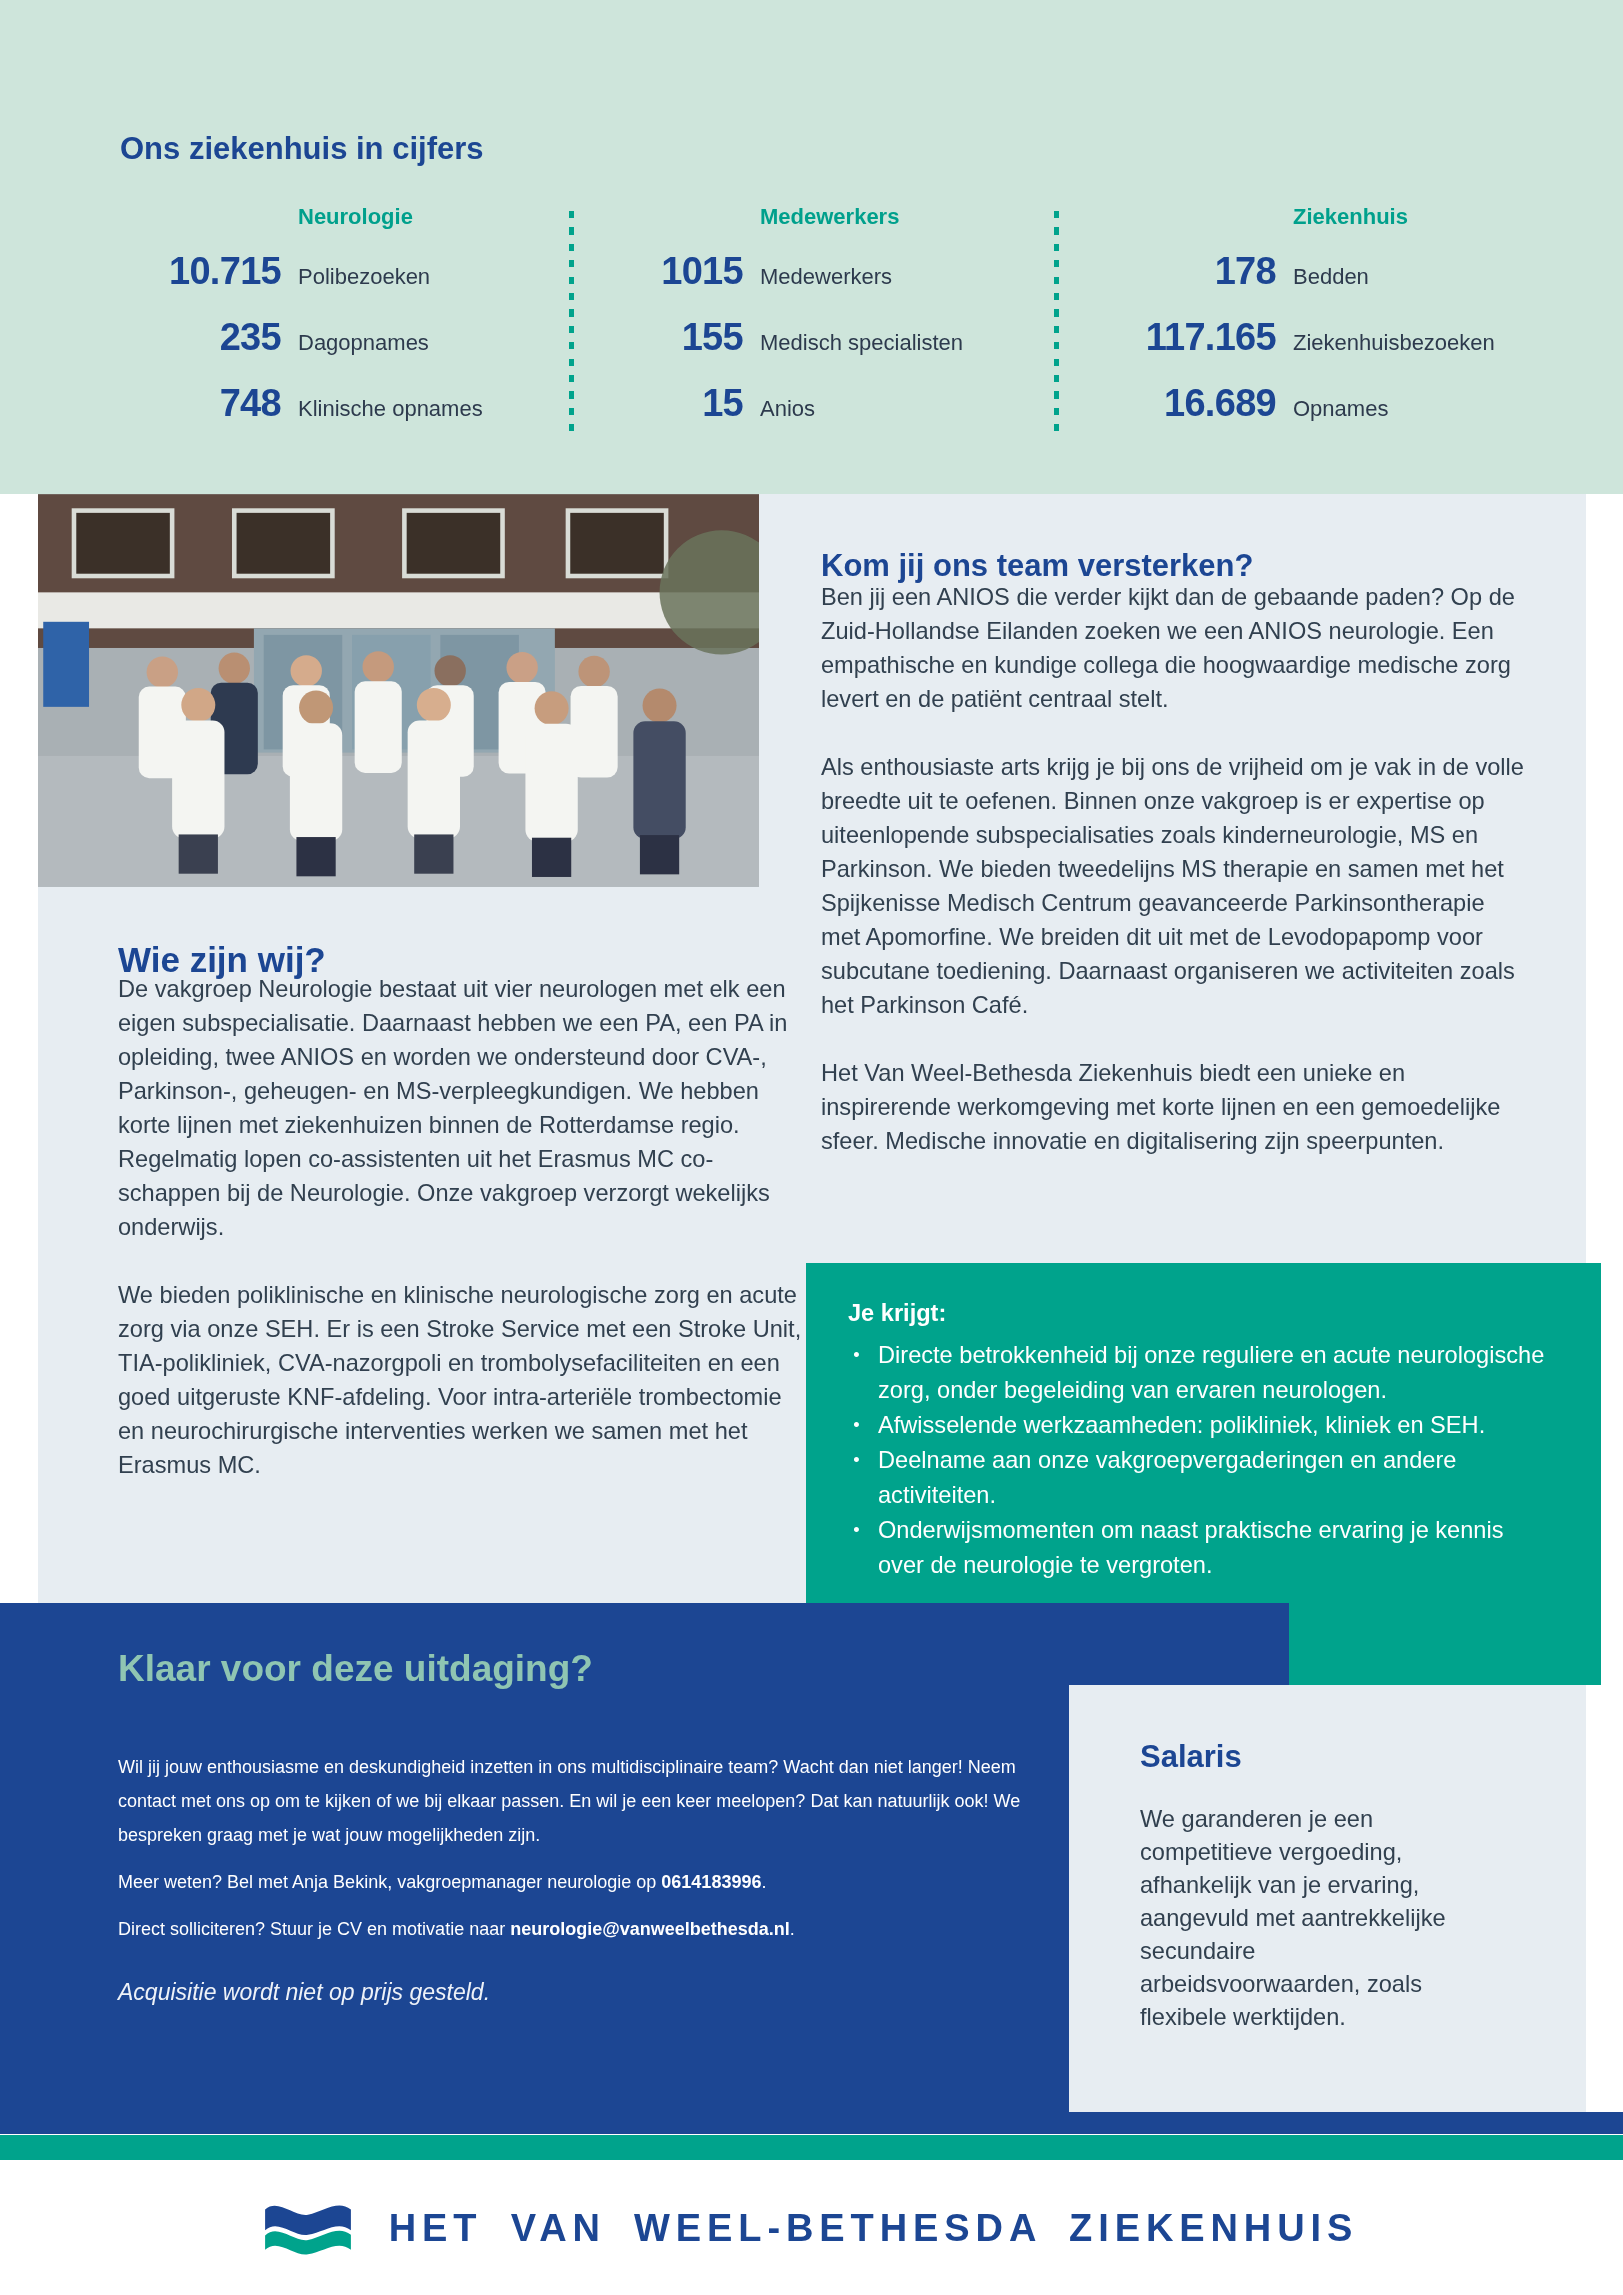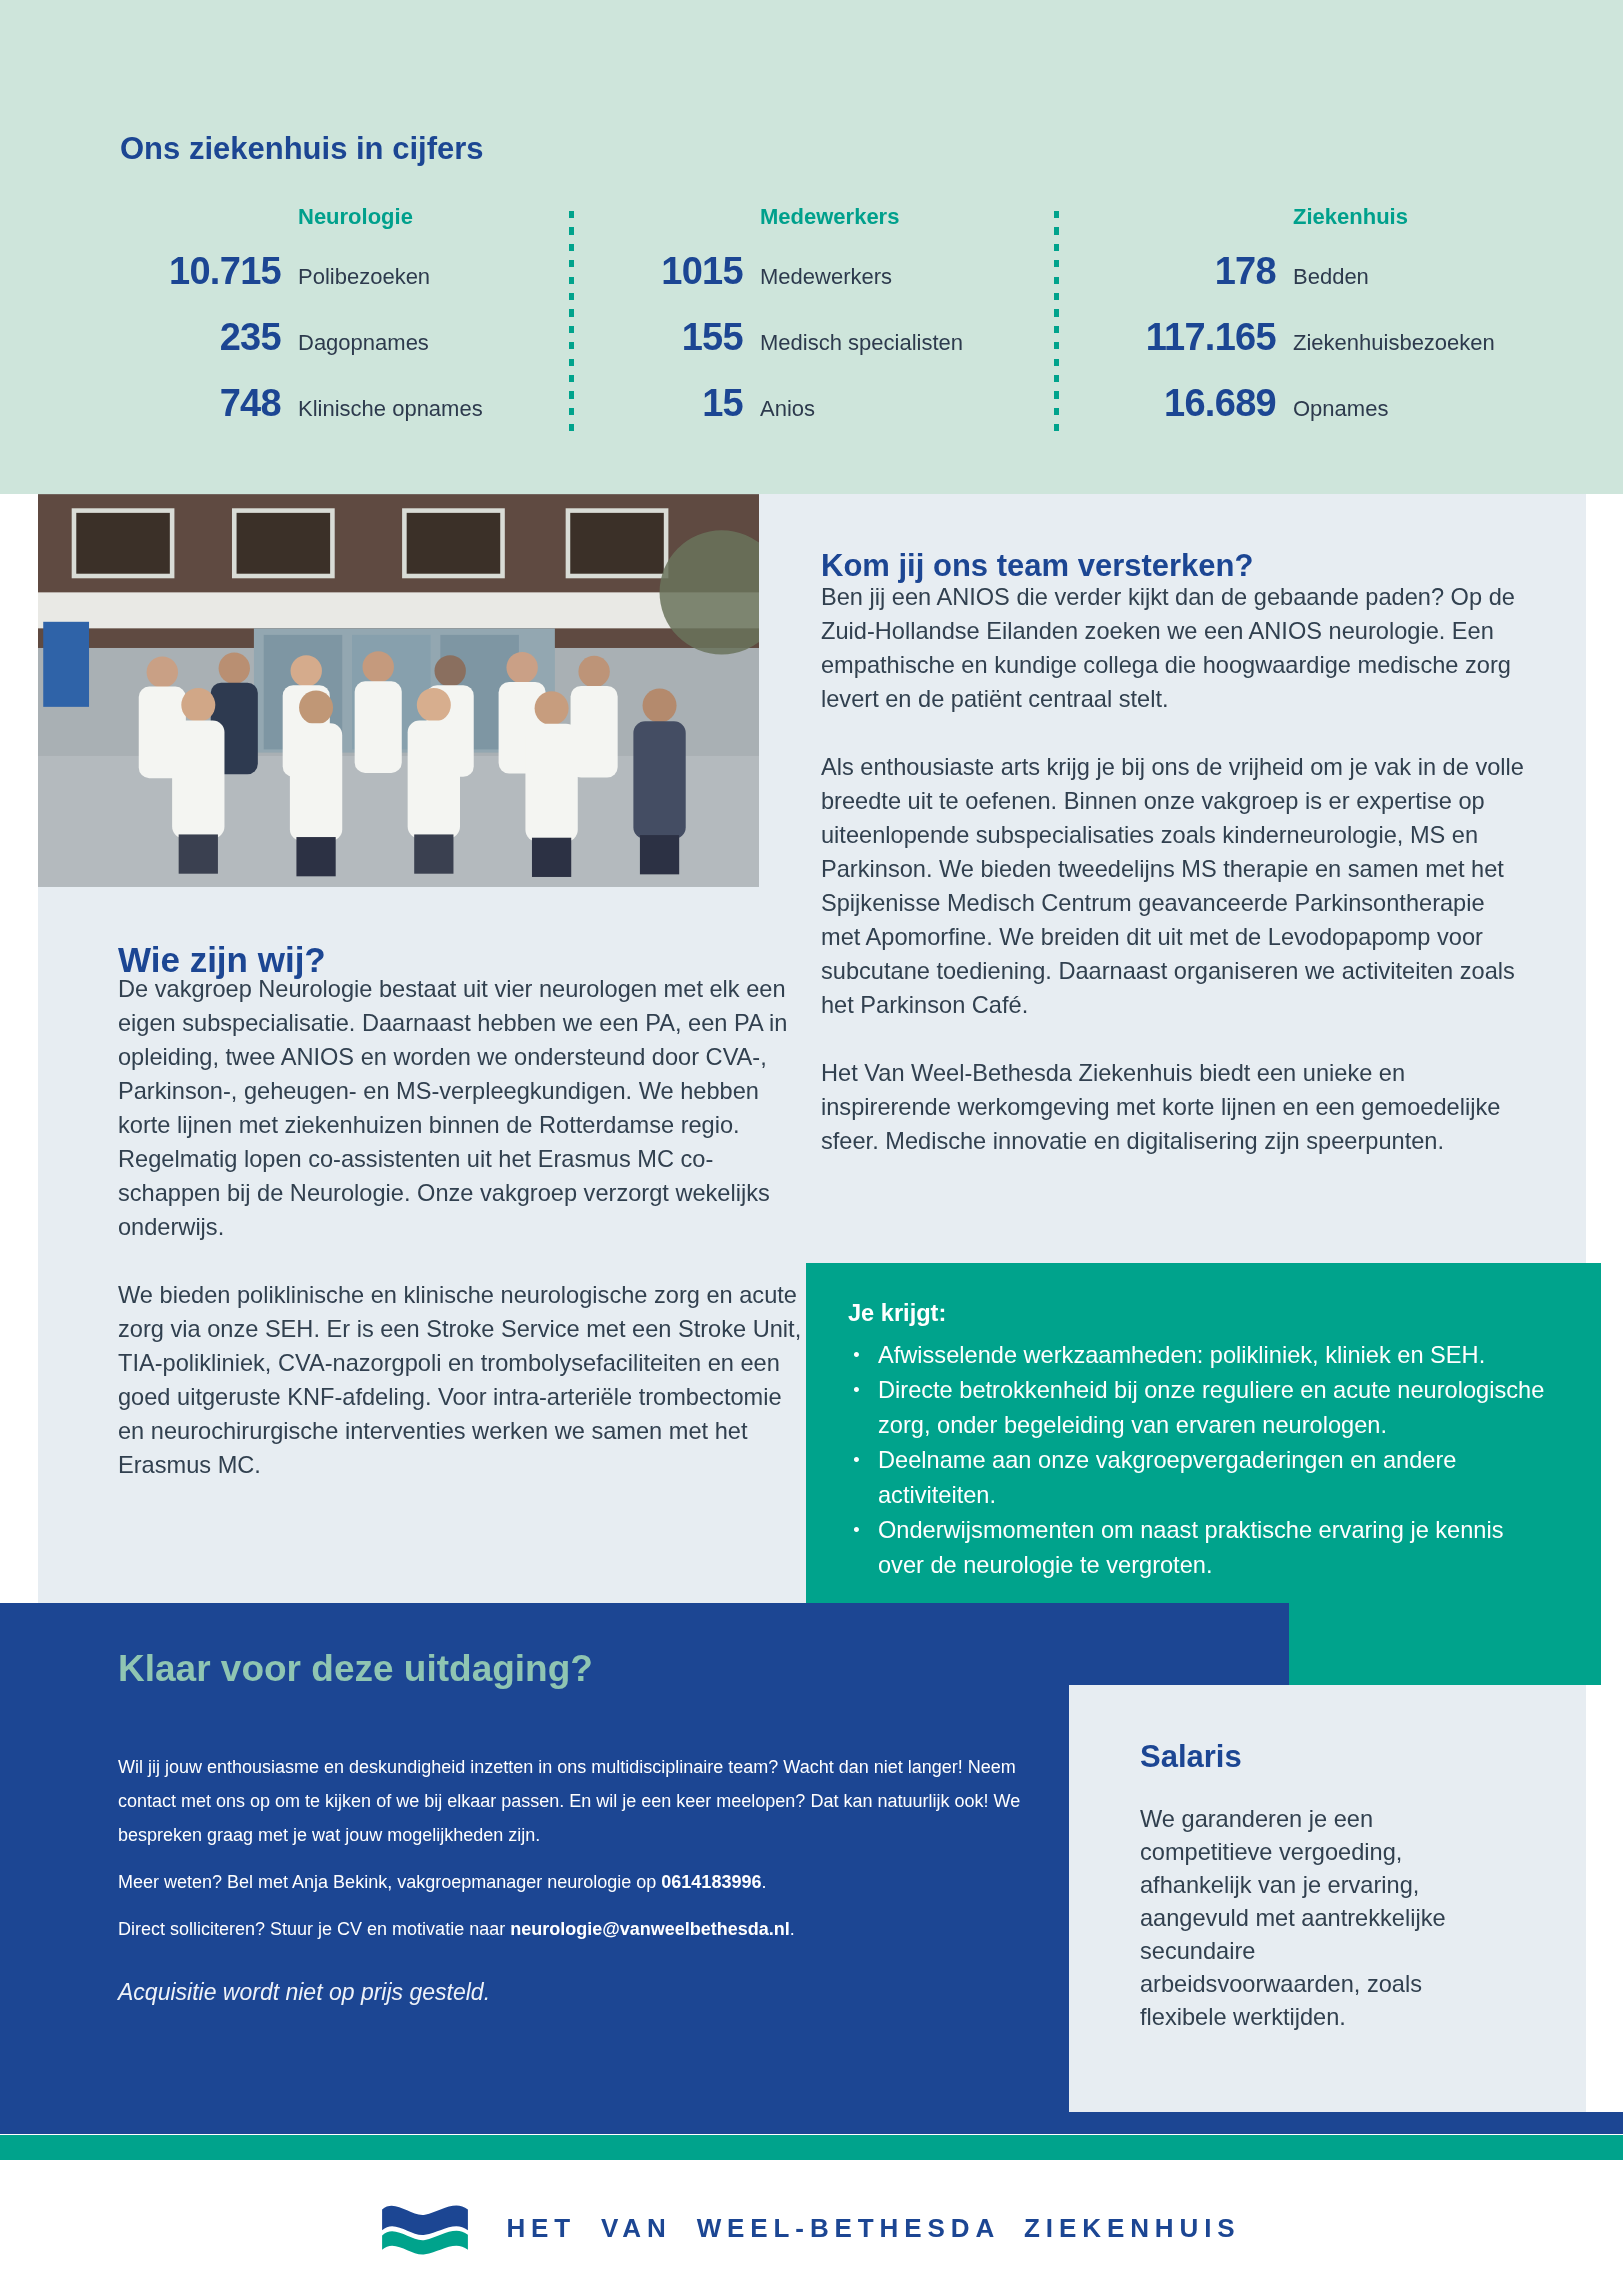--- a/index.html
+++ b/index.html
@@ -110,21 +110,21 @@
 
   
   .blue-strip{ position:absolute; left:0; top:2112px; width:1623px; height:22px; background:#1c4693; }
   .teal-strip{ position:absolute; left:0; top:2135px; width:1623px; height:25px; background:#00a38c; }
   .footer{
     position:absolute; left:0; top:2186px; width:1623px; height:85px;
     display:flex; align-items:center; justify-content:center; gap:38px;
   }
   .footer .logo{ width:86px; height:52px; display:block; }
   .footer .name{
-    font-size:26px; font-weight:700; color:#1c4693;
+    font-size:38px; font-weight:700; color:#1c4693;
     letter-spacing:5.9px; word-spacing:11.8px; white-space:nowrap;
   }
 </style>
 </head>
 <body>
 
 <div class="page">
 
   <section class="stats-band">
     <div class="stats-title">Ons ziekenhuis in cijfers</div>
@@ -266,22 +266,22 @@
     <h2 class="col-heading wie-heading">Wie zijn wij?</h2>
     <div class="wie-text">
       <p class="body-p">De vakgroep Neurologie bestaat uit vier neurologen met elk een eigen subspecialisatie. Daarnaast hebben we een PA, een PA in opleiding, twee ANIOS en worden we ondersteund door CVA-, Parkinson-, geheugen- en MS-verpleegkundigen. We hebben korte lijnen met ziekenhuizen binnen de Rotterdamse regio. Regelmatig lopen co-assistenten uit het Erasmus MC co-schappen bij de Neurologie. Onze vakgroep verzorgt wekelijks onderwijs.</p>
       <p class="body-p">We bieden poliklinische en klinische neurologische zorg en acute zorg via onze SEH. Er is een Stroke Service met een Stroke Unit, TIA-polikliniek, CVA-nazorgpoli en trombolysefaciliteiten en een goed uitgeruste KNF-afdeling. Voor intra-arteriële trombectomie en neurochirurgische interventies werken we samen met het Erasmus MC.</p>
     </div>
   </section>
 
   <aside class="benefits-box">
     <div class="hdr">Je krijgt:</div>
     <ul>
+      <li>Directe betrokkenheid bij onze reguliere en acute neurologische zorg, onder begeleiding van ervaren neurologen.</li>
       <li>Afwisselende werkzaamheden: polikliniek, kliniek en SEH.</li>
-      <li>Directe betrokkenheid bij onze reguliere en acute neurologische zorg, onder begeleiding van ervaren neurologen.</li>
       <li>Deelname aan onze vakgroepvergaderingen en andere activiteiten.</li>
       <li>Onderwijsmomenten om naast praktische ervaring je kennis over de neurologie te vergroten.</li>
     </ul>
   </aside>
 
   <section class="challenge-panel">
     <h2 class="challenge-heading">Klaar voor deze uitdaging?</h2>
     <p class="cp intro">Wil jij jouw enthousiasme en deskundigheid inzetten in ons multidisciplinaire team? Wacht dan niet langer! Neem contact met ons op om te kijken of we bij elkaar passen. En wil je een keer meelopen? Dat kan natuurlijk ook! We bespreken graag met je wat jouw mogelijkheden zijn.</p>
     <p class="cp"><span>Meer weten? Bel met Anja Bekink, vakgroepmanager neurologie op </span><strong>0614183996</strong><span>.</span></p>
     <p class="cp"><span>Direct solliciteren? Stuur je CV en motivatie naar </span><strong>neurologie@vanweelbethesda.nl</strong><span>.</span></p>

